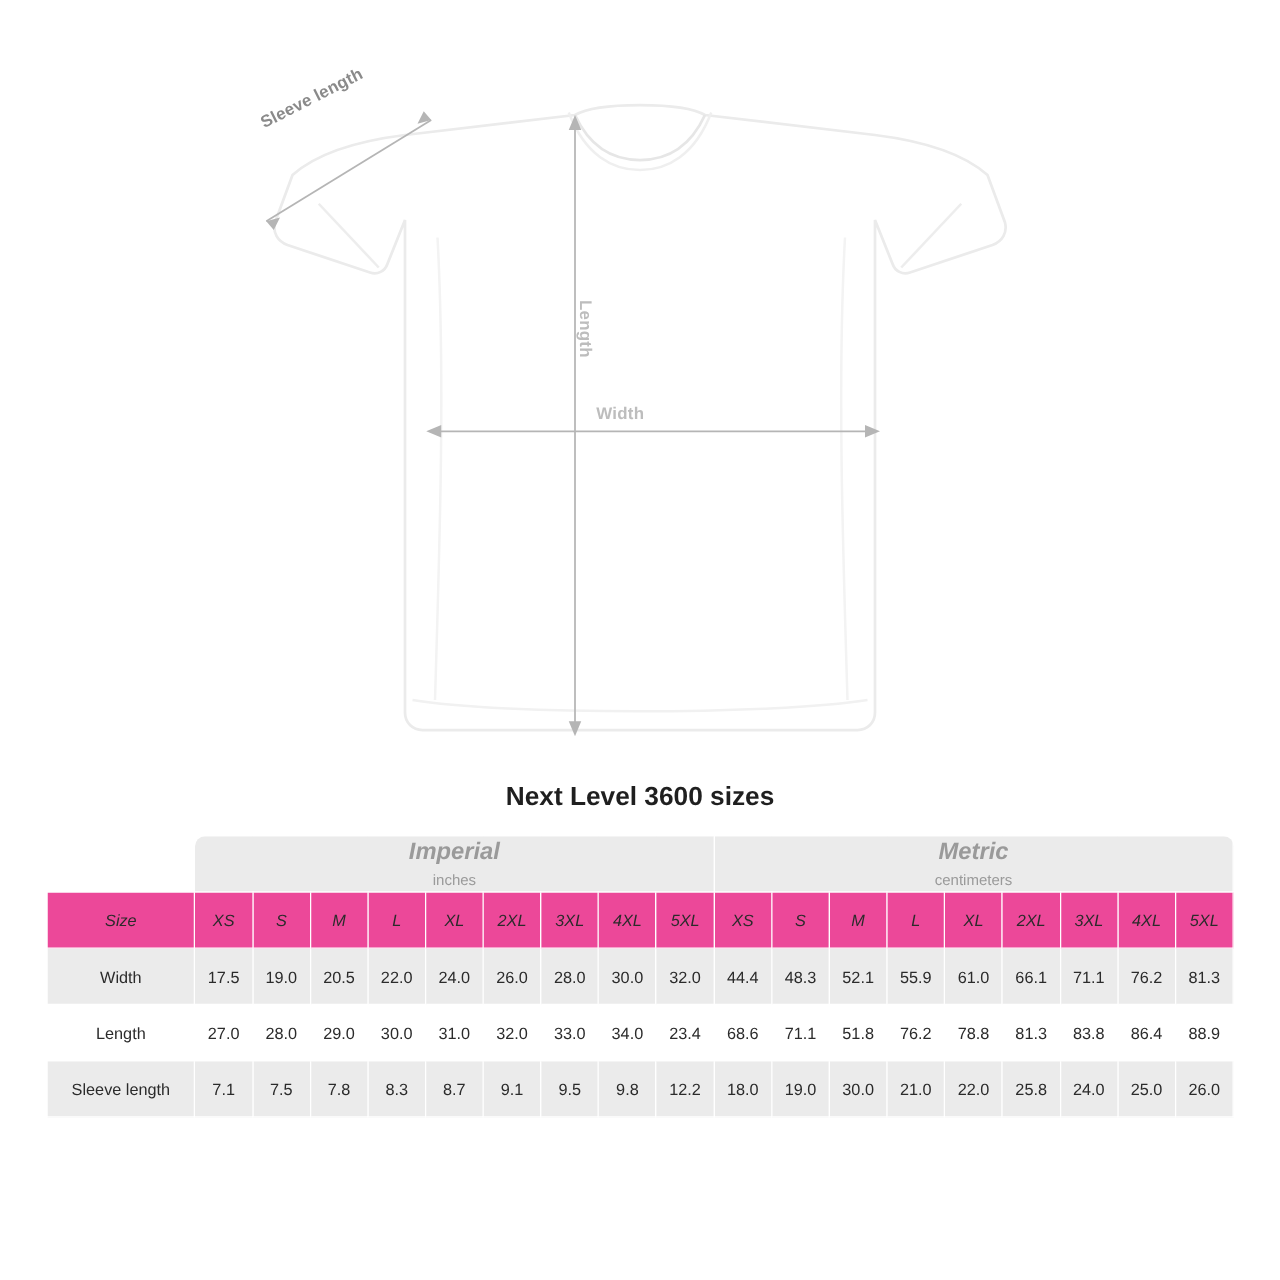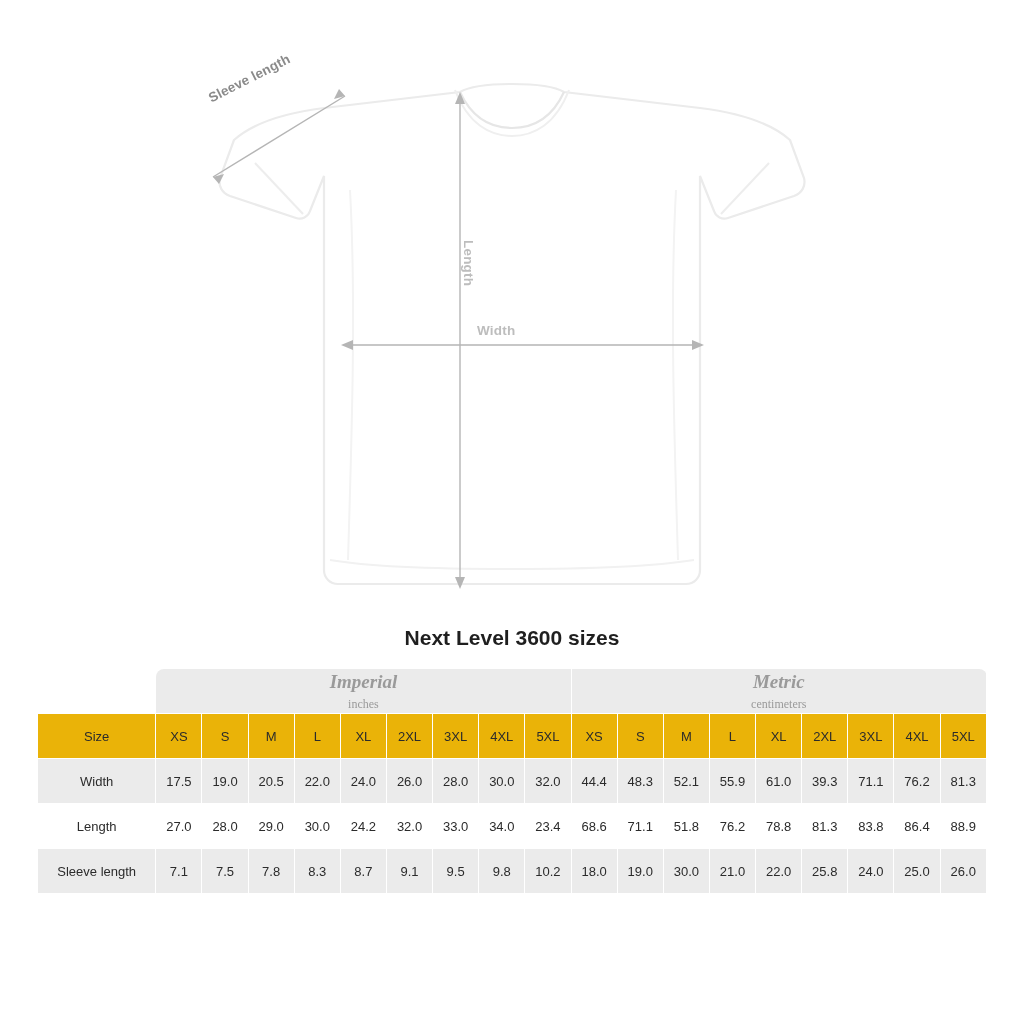--- a/index.html
+++ b/index.html
@@ -96,38 +96,38 @@
   .band-row td {
     background: #ebebeb;
     height: 68px;
   }
   .unit-system {
     font-size: 19px;
     font-style: italic;
     font-weight: bold;
     color: #9a9a9a;
     line-height: 1.25;
-    font-family: Liberation Serif, serif;
   }
   .unit-sub {
     display: block;
     font-size: 12px;
     font-style: normal;
     font-weight: normal;
     color: #9a9a9a;
     margin-top: 4px;
   }
   .corner-cell {
     background: #ffffff !important;
   }
   .head-row td {
-    background: #eab308;
+    background: #ec4899;
     font-weight: bold;
     font-size: 13px;
     color: #2b2b2b;
+    font-style: italic;
   }
   .row-label {
     font-weight: bold;
     font-size: 13px;
     color: #2b2b2b;
   }
   tr.shaded td {
     background: #ebebeb;
   }
   tr.plain td {
@@ -269,32 +269,32 @@
           <td>24.0</td>
           <td>26.0</td>
           <td>28.0</td>
           <td>30.0</td>
           <td>32.0</td>
           <td>44.4</td>
           <td>48.3</td>
           <td>52.1</td>
           <td>55.9</td>
           <td>61.0</td>
-          <td>39.3</td>
+          <td>66.1</td>
           <td>71.1</td>
           <td>76.2</td>
           <td>81.3</td>
         </tr>
         <tr class="plain">
           <td class="row-label">Length</td>
           <td>27.0</td>
           <td>28.0</td>
           <td>29.0</td>
           <td>30.0</td>
-          <td>24.2</td>
+          <td>31.0</td>
           <td>32.0</td>
           <td>33.0</td>
           <td>34.0</td>
           <td>23.4</td>
           <td>68.6</td>
           <td>71.1</td>
           <td>51.8</td>
           <td>76.2</td>
           <td>78.8</td>
           <td>81.3</td>
@@ -305,21 +305,21 @@
         <tr class="shaded">
           <td class="row-label">Sleeve length</td>
           <td>7.1</td>
           <td>7.5</td>
           <td>7.8</td>
           <td>8.3</td>
           <td>8.7</td>
           <td>9.1</td>
           <td>9.5</td>
           <td>9.8</td>
-          <td>10.2</td>
+          <td>12.2</td>
           <td>18.0</td>
           <td>19.0</td>
           <td>30.0</td>
           <td>21.0</td>
           <td>22.0</td>
           <td>25.8</td>
           <td>24.0</td>
           <td>25.0</td>
           <td>26.0</td>
         </tr>

